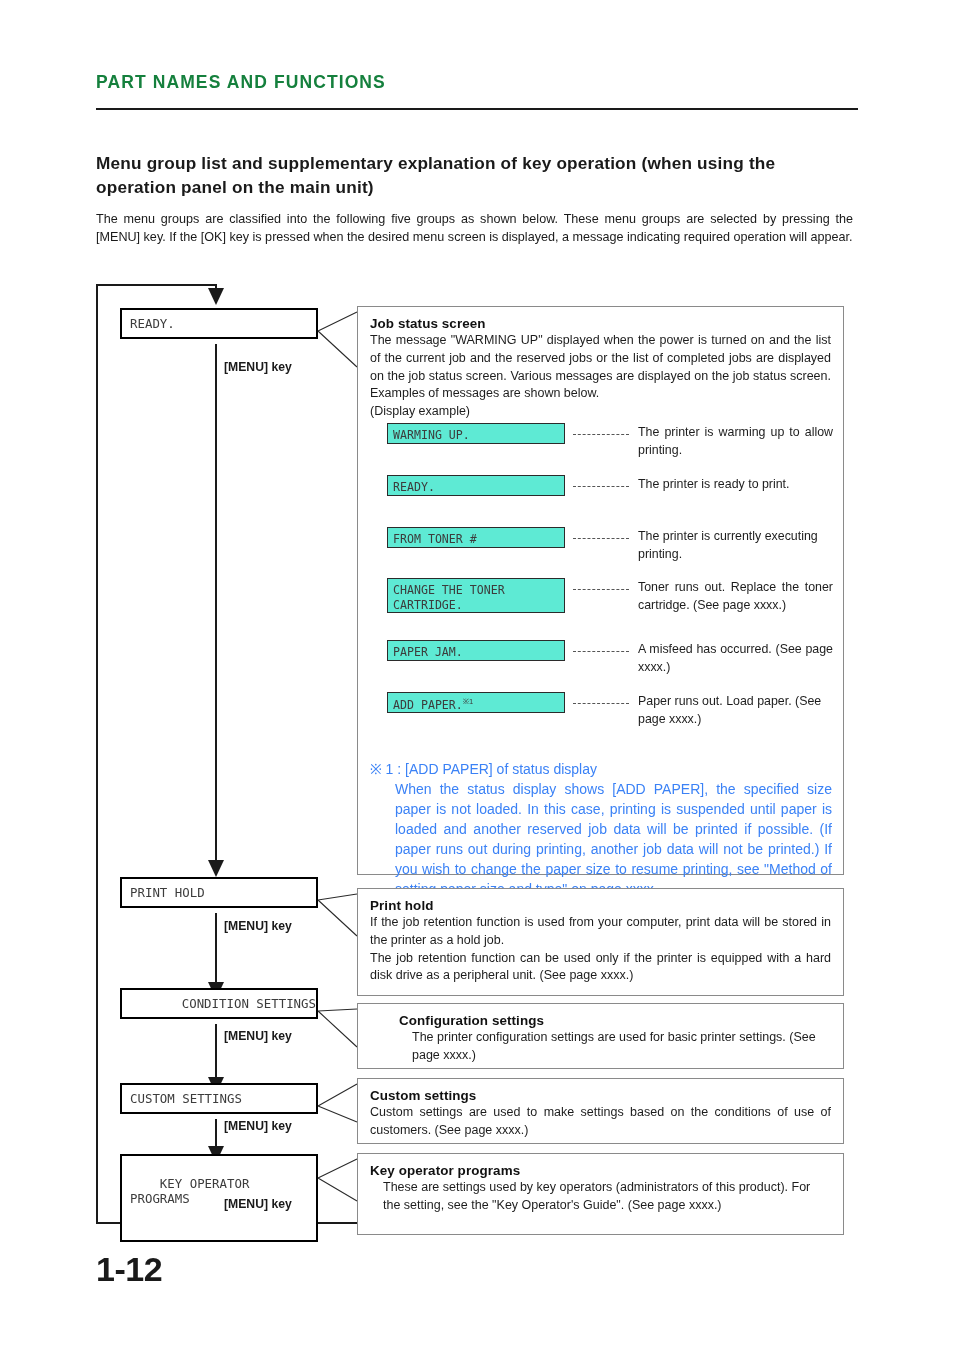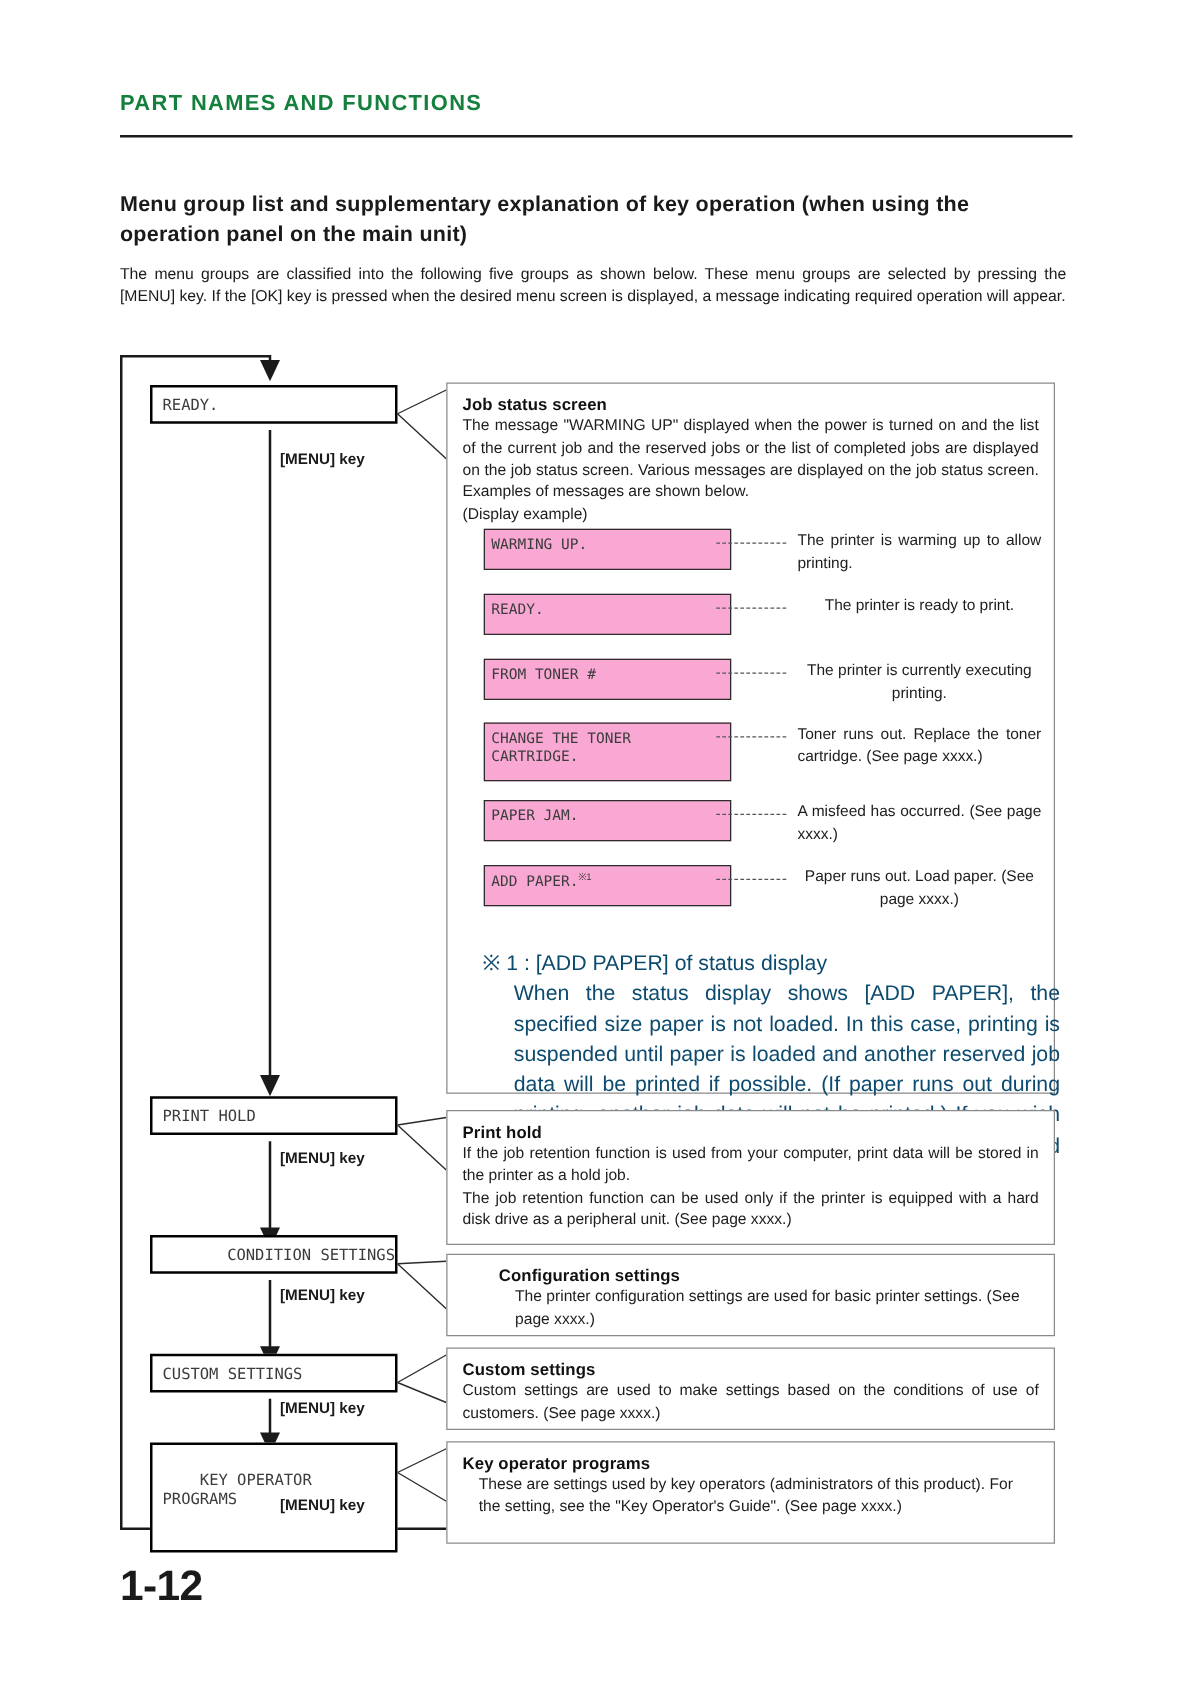--- a/index.html
+++ b/index.html
@@ -155,65 +155,65 @@
 
   .msg-row {
     position: absolute;
     left: 29px;
     width: 446px;
   }
   .msg-box {
     position: absolute;
     left: 0;
     top: 0;
-    width: 198px;
+    width: 178px;
     box-sizing: border-box;
     border: 1.2px solid #2b2b2b;
-    background: #f9a8d4;
+    background: #5eead4;
     font-family: "DejaVu Sans Mono", monospace;
     font-size: 11.6px;
     line-height: 1.26;
     color: #3c3c3c;
-    padding: 4px 0 12px 5px;
+    padding: 4px 0 0 5px;
   }
   .msg-dash {
     position: absolute;
     left: 186px;
     top: 11px;
     width: 56px;
     border-top: 1.3px dashed #555555;
   }
   .msg-desc {
     position: absolute;
     left: 251px;
     top: 1px;
     width: 195px;
     font-size: 12.4px;
     line-height: 1.42;
     text-align: justify;
     color: #1d1d1d;
   }
-  .msg-desc.nojust { text-align: center; }
+  .msg-desc.nojust { text-align: left; }
 
   .sup-mark {
     font-family: "Liberation Sans", sans-serif;
     font-size: 7.6px;
     vertical-align: super;
     letter-spacing: -0.2px;
   }
 
   
   #footnote {
     position: absolute;
-    left: 28px;
+    left: 12px;
     top: 452px;
     width: 462px;
-    font-size: 17px;
+    font-size: 14px;
     line-height: 1.43;
-    color: #0c4a6e;
+    color: #3b82f6;
   }
   #footnote .fn-first { white-space: nowrap; }
   #footnote .fn-body {
     margin-left: 25px;
     text-align: justify;
   }
 
   #panel-print-hold      { top: 888px;  width: 487px; height: 108px; }
   #panel-config-settings { top: 1003px; width: 487px; height: 66px; padding-left: 41px;  }
   #panel-custom-settings { top: 1078px; width: 487px; height: 66px;  }

